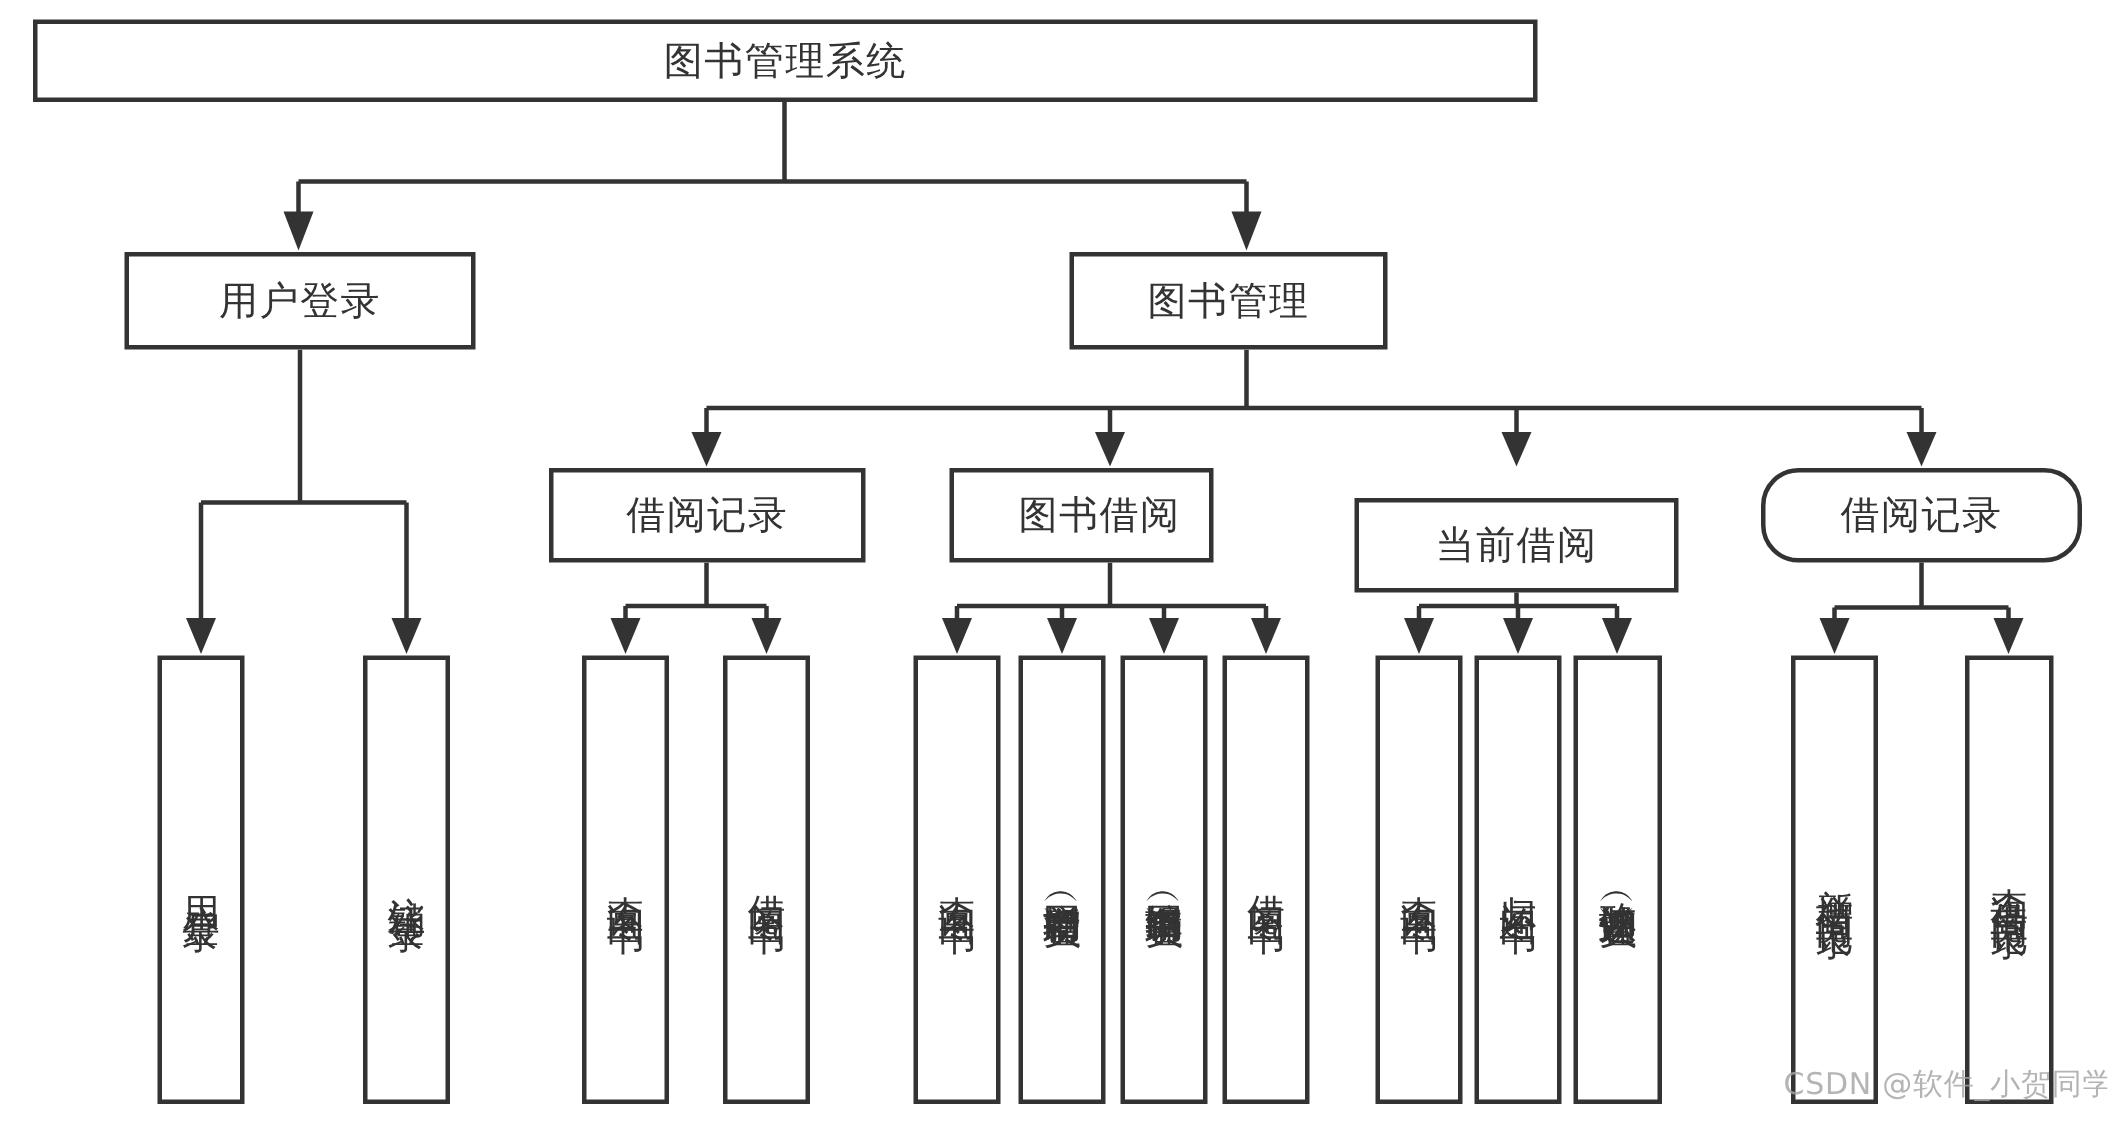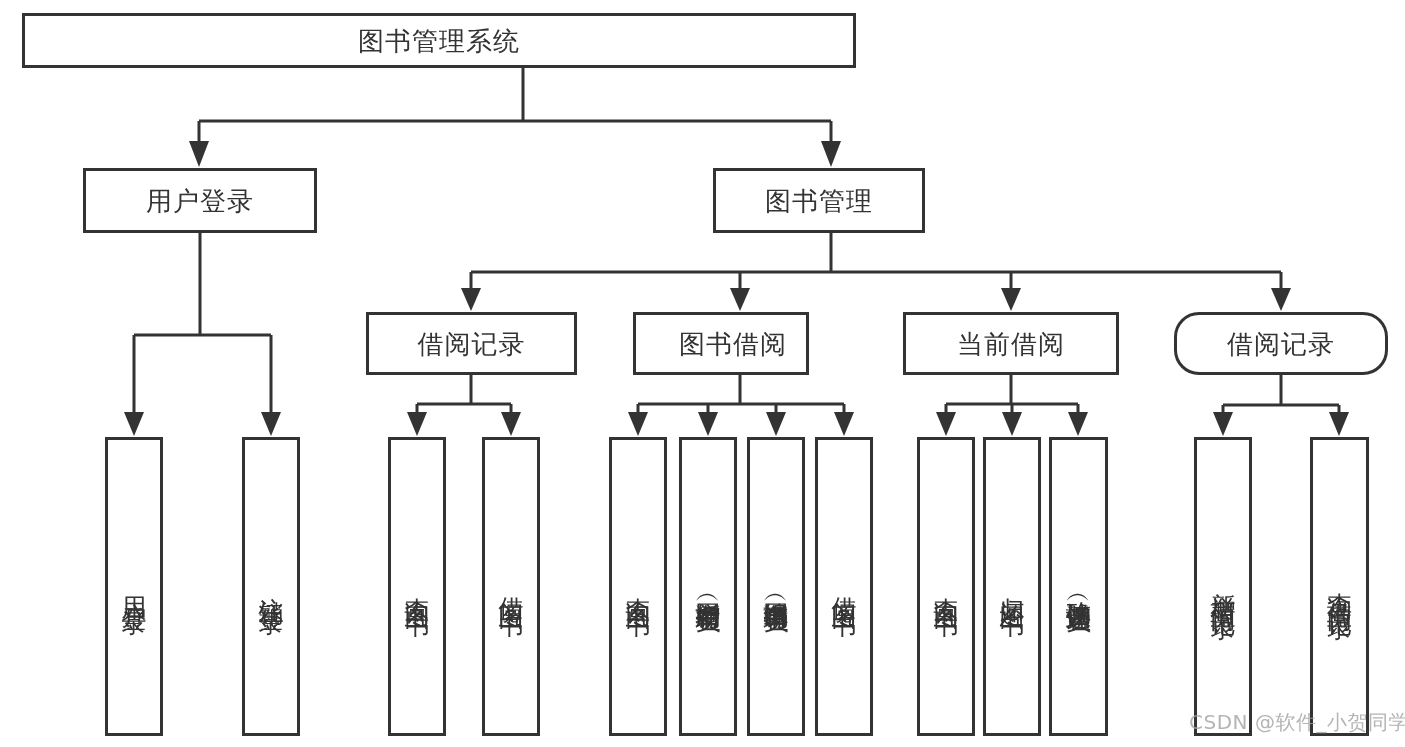--- a/index.html
+++ b/index.html
@@ -75,28 +75,28 @@
       <polygon points="766,412 786,412 776,436"></polygon>
       <polygon points="834,412 854,412 844,436"></polygon>
       <polygon points="936,412 956,412 946,436"></polygon>
       <polygon points="1002,412 1022,412 1012,436"></polygon>
       <polygon points="1068,412 1088,412 1078,436"></polygon>
       <polygon points="1213,412 1233,412 1223,436"></polygon>
       <polygon points="1329,412 1349,412 1339,436"></polygon>
     </g>
   </svg>
 
-  <div class="box" style="left:22px;top:13px;width:834px;height:55px;">图书管理系统</div>
+  <div class="box" style="left:22px;top:13px;width:1003px;height:55px;">图书管理系统</div>
 
   <div class="box" style="left:83px;top:168px;width:234px;height:65px;">用户登录</div>
   <div class="box" style="left:713px;top:168px;width:212px;height:65px;">图书管理</div>
 
   <div class="box" style="left:366px;top:312px;width:211px;height:63px;">借阅记录</div>
   <div class="box" style="left:633px;top:312px;width:176px;height:63px;padding-left:24px;">图书借阅</div>
-  <div class="box" style="left:903px;top:312px;width:216px;height:63px;">当前借阅</div>
+  <div class="box" style="left:903px;top:332px;width:216px;height:63px;">当前借阅</div>
   <div class="box" style="left:1174px;top:312px;width:214px;height:63px;border-radius:25px;">借阅记录</div>
 
   <div class="box vbox" style="left:105px;top:437px;width:58px;height:299px;">用户登录</div>
   <div class="box vbox" style="left:242px;top:437px;width:58px;height:299px;">注销登录</div>
 
   <div class="box vbox" style="left:388px;top:437px;width:58px;height:299px;">查询图书</div>
   <div class="box vbox" style="left:482px;top:437px;width:58px;height:299px;">借阅图书</div>
 
   <div class="box vbox" style="left:609px;top:437px;width:58px;height:299px;">查询图书</div>
   <div class="box vbox tight" style="left:679px;top:437px;width:58px;height:299px;">新增图书（管理员）</div>

